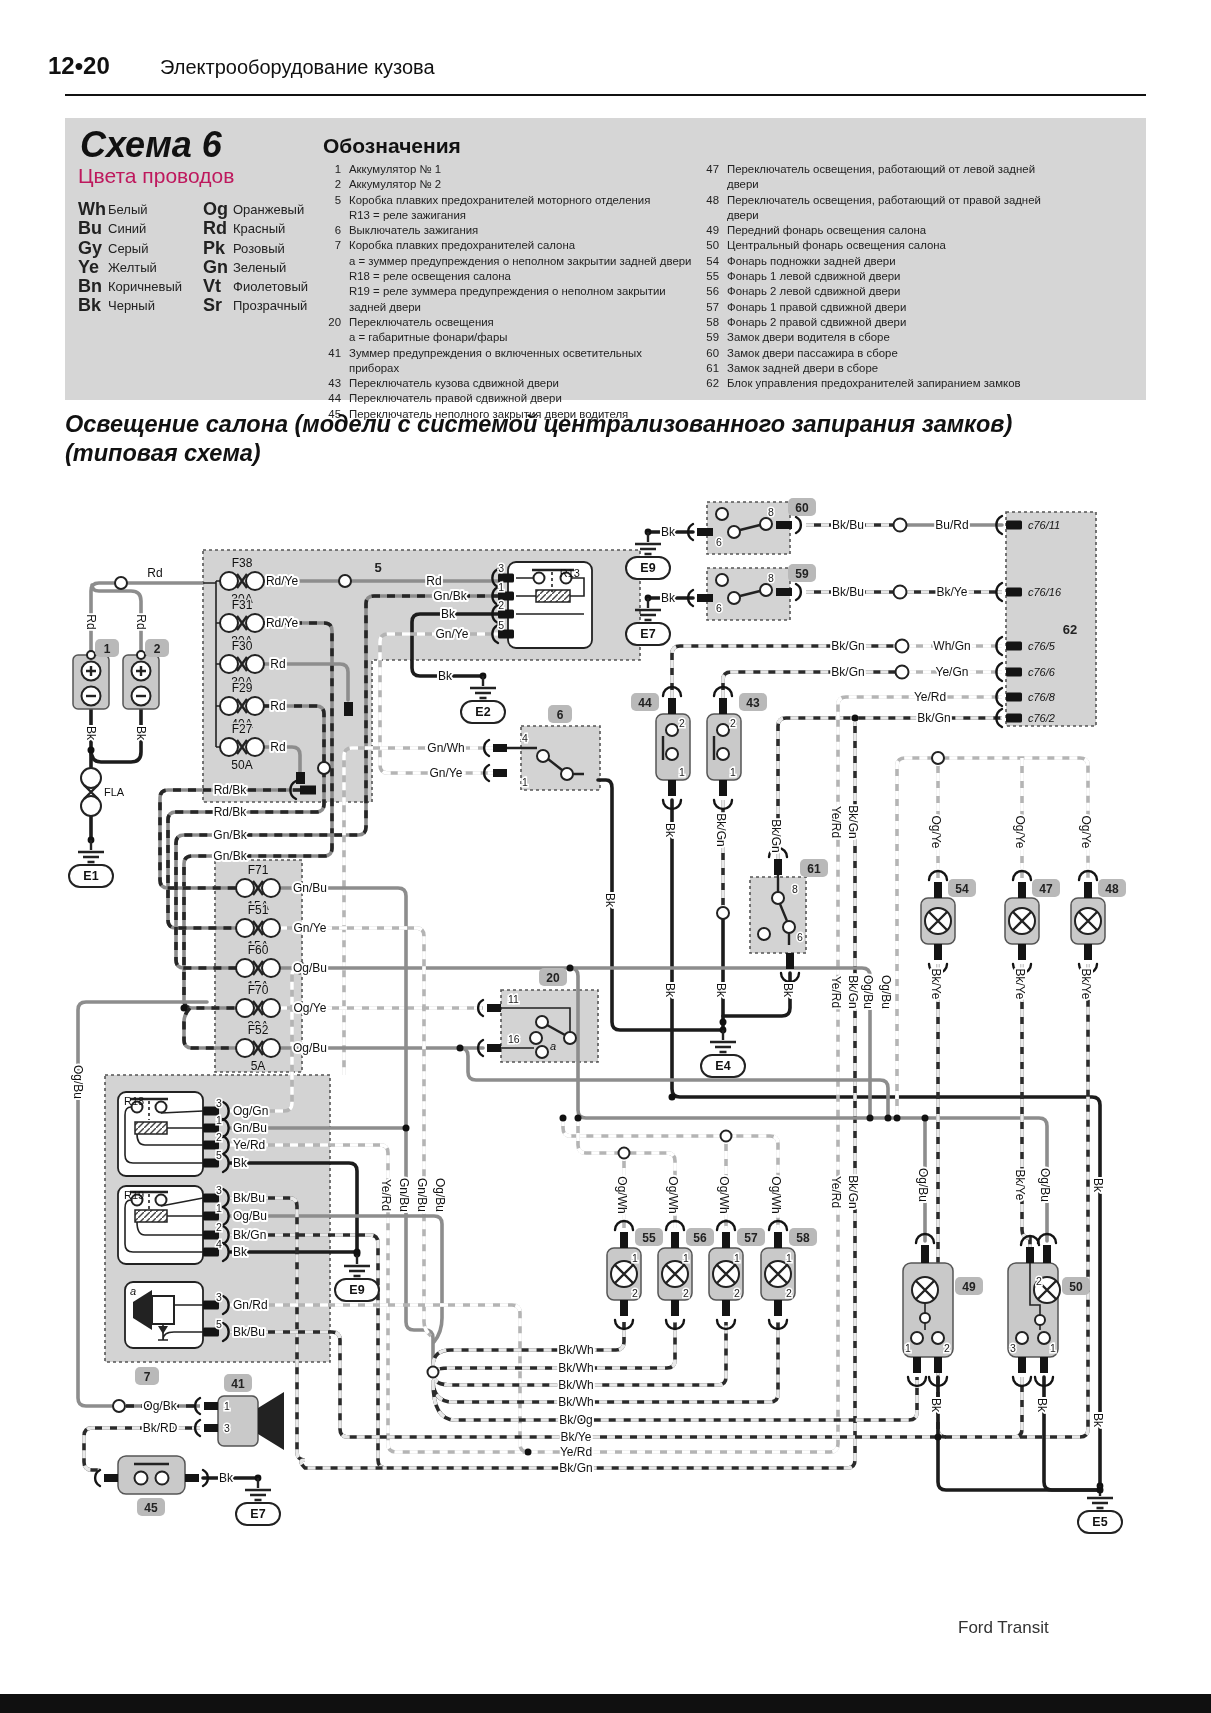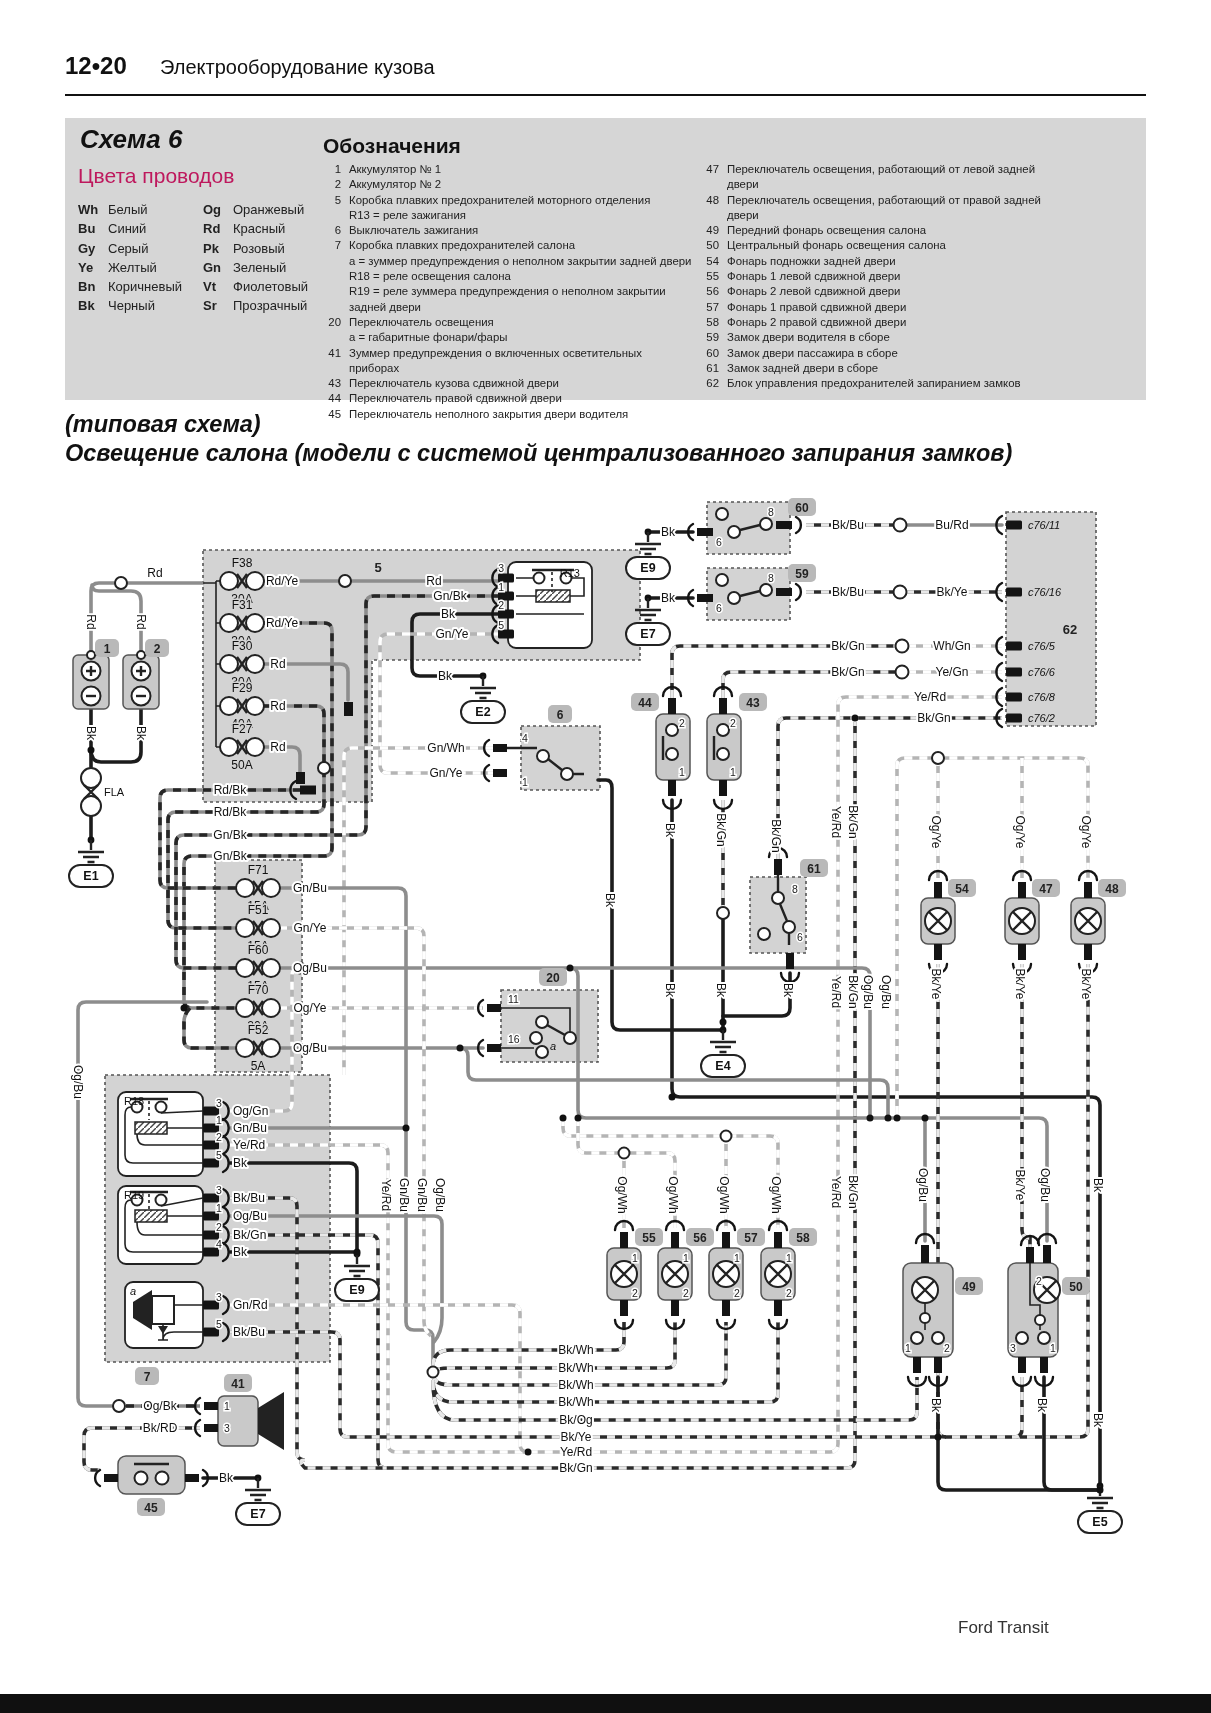--- a/index.html
+++ b/index.html
@@ -1,25 +1,25 @@
 <!DOCTYPE html>
 <html><head>
 <meta charset="utf-8">
 <style>
   html,body{margin:0;padding:0;background:#fff}
   #page{position:relative;width:1211px;height:1713px;background:#fff;font-family:"Liberation Sans",sans-serif;overflow:hidden}
-  .hdr-num{position:absolute;left:65px;top:52px;font-size:24px;font-weight:bold;color:#111}
+  .hdr-num{position:absolute;left:48px;top:52px;font-size:24px;font-weight:bold;color:#111}
   .hdr-ttl{position:absolute;left:160px;top:56px;font-size:20px;font-weight:normal;color:#111}
   .hdr-line{position:absolute;left:65px;top:94px;width:1081px;height:2px;background:#111}
   #legend{position:absolute;left:65px;top:118px;width:1081px;height:282px;background:#d6d6d6}
-  .schema{position:absolute;left:15px;top:6px;font-size:26px;font-weight:bold;font-style:italic;color:#111}
+  .schema{position:absolute;left:15px;top:6px;font-size:36px;font-weight:bold;font-style:italic;color:#111}
   .colors-ttl{position:absolute;left:13px;top:46px;font-size:21px;font-weight:normal;color:#be185d}
   #crows{position:absolute;left:13px;top:82px;width:250px}
   .crow{display:flex;font-size:13px;line-height:19.3px;color:#222}
-  .crow b{width:30px;font-size:13px}
+  .crow b{width:30px;font-size:18px}
   .crow span{width:95px}
   .desig-ttl{position:absolute;left:258px;top:16px;font-size:21px;font-weight:bold;color:#111}
   .dlist{position:absolute;top:44px;font-size:11.4px;line-height:15.3px;color:#222}
   #dlist-l{left:250px;width:378px}
   #dlist-r{left:628px;width:450px}
   .drow{display:flex}
   .drow b{width:26px;text-align:right;margin-right:8px;font-weight:normal;flex:none}
   #title{position:absolute;left:65px;top:410px;font-size:23.5px;font-weight:bold;font-style:italic;color:#111;line-height:29px}
   #ford{position:absolute;left:958px;top:1618px;font-size:17px;color:#333}
   #botbar{position:absolute;left:0;top:1694px;width:1211px;height:19px;background:#101010}
@@ -227,22 +227,22 @@
           <span>Замок задней двери в сборе</span>
         </div>
       <div class="drow">
           <b>62</b>
           <span>Блок управления предохранителей запиранием замков</span>
         </div>
     </div>
   </div>
 
   <div id="title">
+    <div>Освещение салона (модели с системой централизованного запирания замков)</div>
     <div>(типовая схема)</div>
-    <div>Освещение салона (модели с системой централизованного запирания замков)</div>
   </div>
 
   <svg width="1211" height="1713" viewBox="0 0 1211 1713">
     <defs>
       <pattern id="ht" width="6" height="6" patternUnits="userSpaceOnUse">
           <path d="M0,6 L6,0" stroke="#444" stroke-width="1.4"></path>
         </pattern>
       <g id="gnd">
           <circle r="3.4" class="bd"></circle>
           <path d="M0,0 V10 M-13,12 H13 M-8,17 H8 M-3.5,22 H3.5" class="thin"></path>

